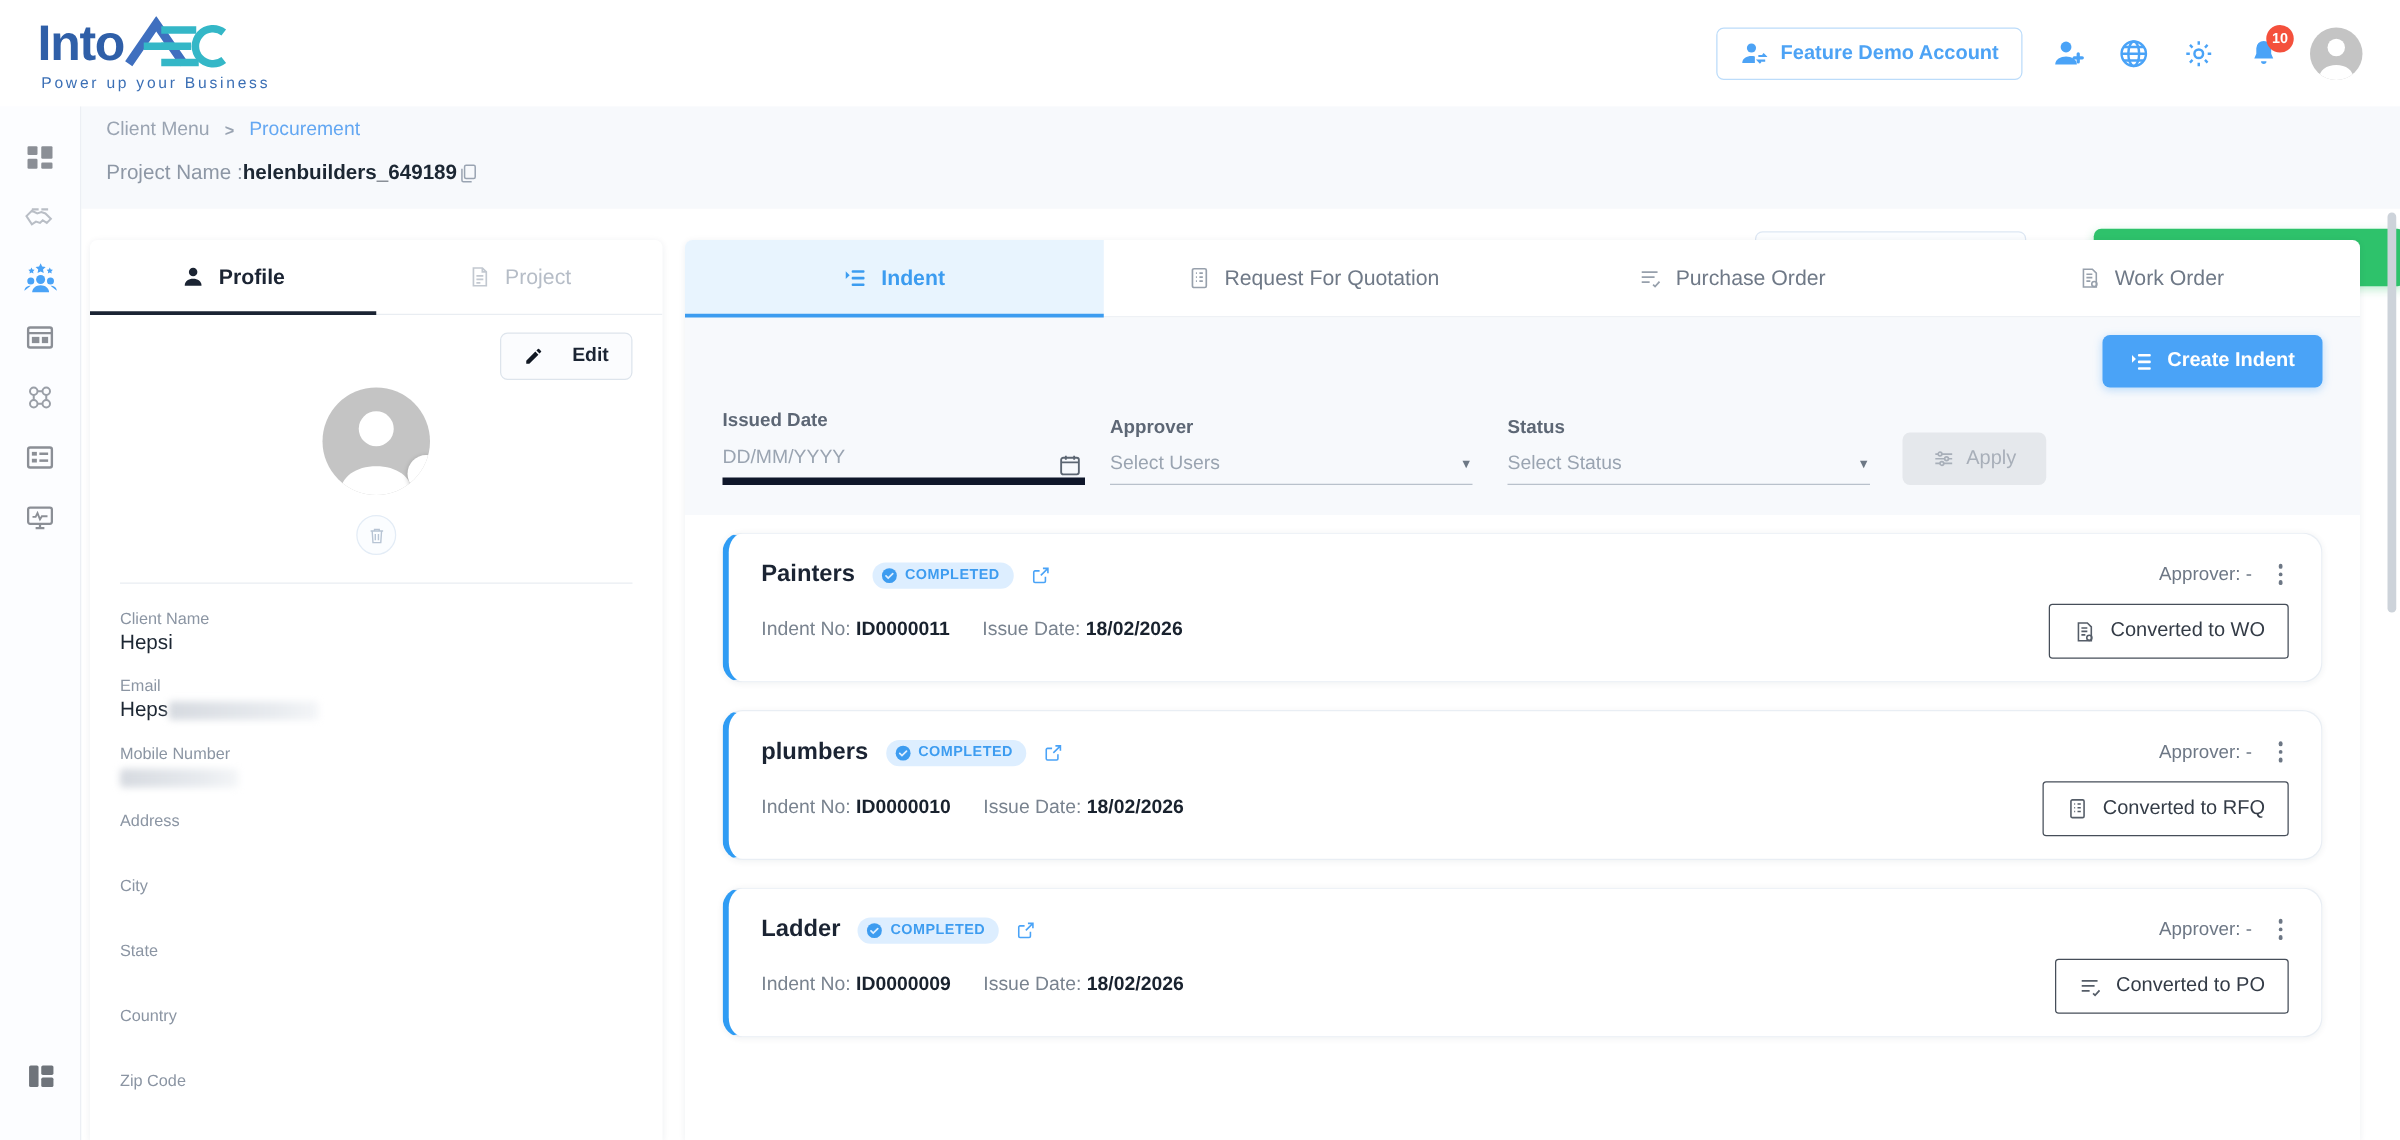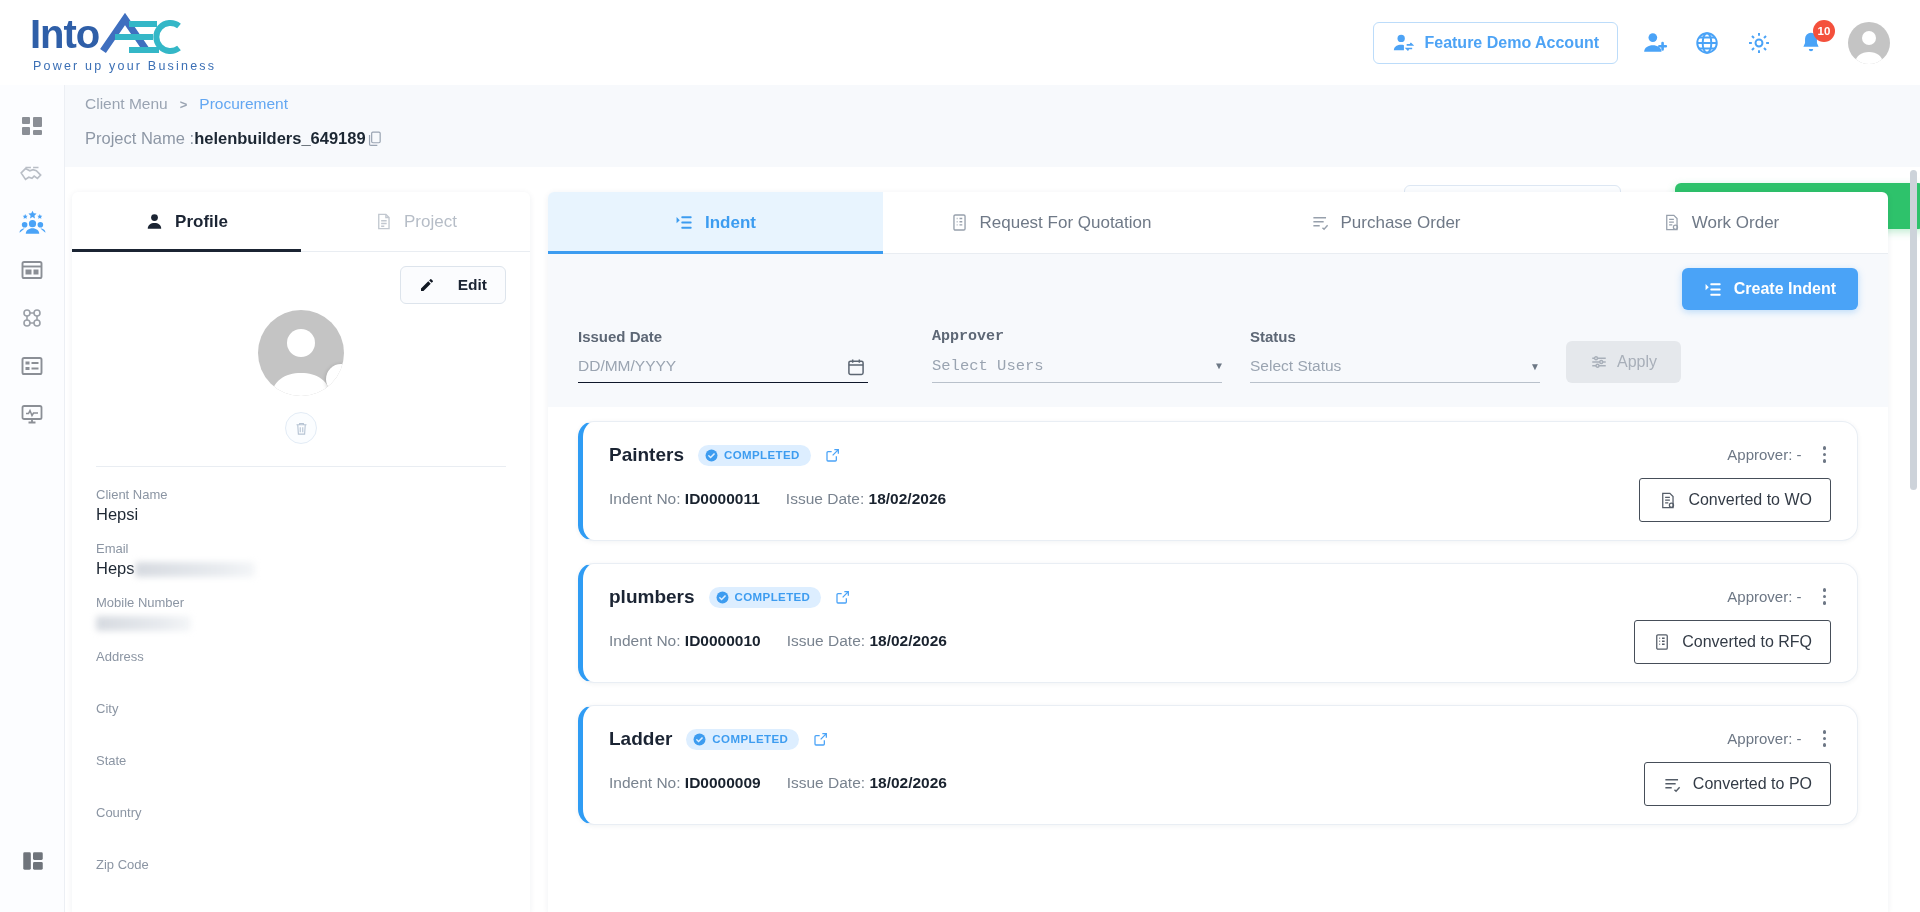--- a/index.html
+++ b/index.html
@@ -148,25 +148,25 @@
   .createrow { display: flex; justify-content: flex-end; padding: 0 30px; }
   .create-btn {
     background: #4aa3f7; color: #fff; border-radius: 6px; height: 42px;
     display: flex; align-items: center; gap: 11px; padding: 0 22px;
     font-size: 16px; font-weight: 600; cursor: pointer;
     box-shadow: 0 2px 7px rgba(74,163,247,.35);
   }
   .filters { display: flex; align-items: flex-end; padding: 18px 30px 24px 30px; gap: 0; }
   .fgroup { position: relative; }
   .fg1 { width: 290px; }
-  .fg2 { width: 290px; margin-left: 64px; font-family: Liberation Mono, monospace; }
+  .fg2 { width: 290px; margin-left: 20px; }
   .fg3 { width: 290px; margin-left: 28px; }
   .flabel { font-size: 15px; color: #5d6775; font-weight: 600; margin-bottom: 12px; }
   .finput {
-    border: none; border-bottom: 1px solid #0f172a; background: transparent;
+    border: none; border-bottom: 6px solid #0f172a; background: transparent;
     width: 100%; font-size: 15.5px; color: #9aa4b1; padding-bottom: 7px;
     font-family: "Liberation Sans", sans-serif; outline: none;
   }
   .finput::placeholder { color: #9aa4b1; }
   .fsel { display: flex; align-items: center; border-bottom: 1px solid #b9c1cb; padding-bottom: 7px; cursor: pointer; }
   .fsel-txt { font-size: 15.5px; color: #9aa4b1; }
   .fsel-caret { margin-left: auto; color: #6d7885; font-size: 10px; }
   .cal-ic { position: absolute; right: 2px; bottom: 6px; cursor: pointer; }
   .apply-btn {
     margin-left: 26px; background: #e5e8ec; color: #a8afb9; border-radius: 6px;

